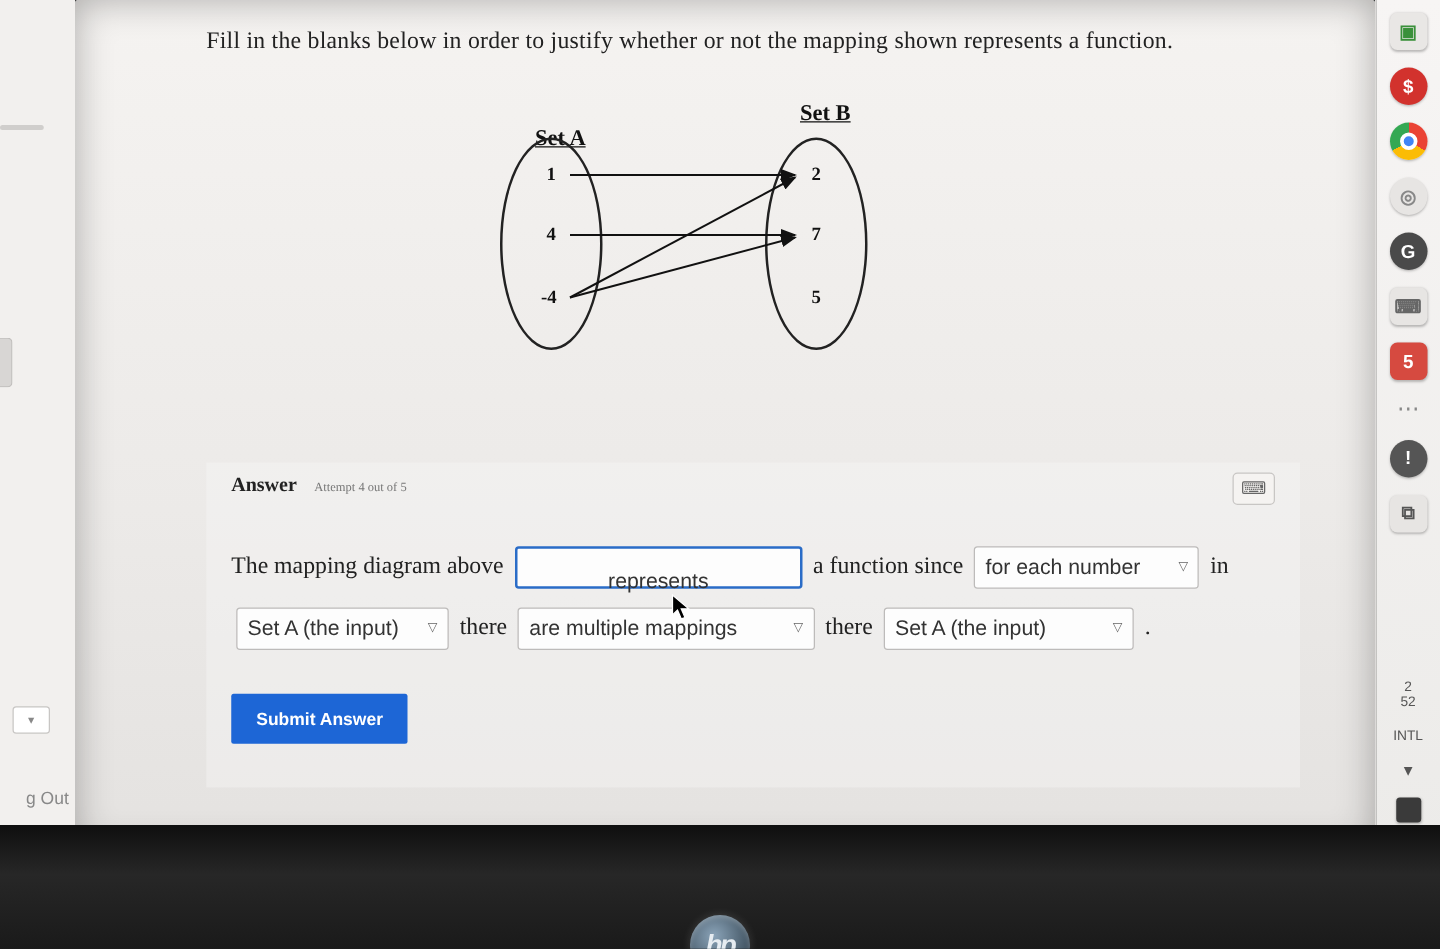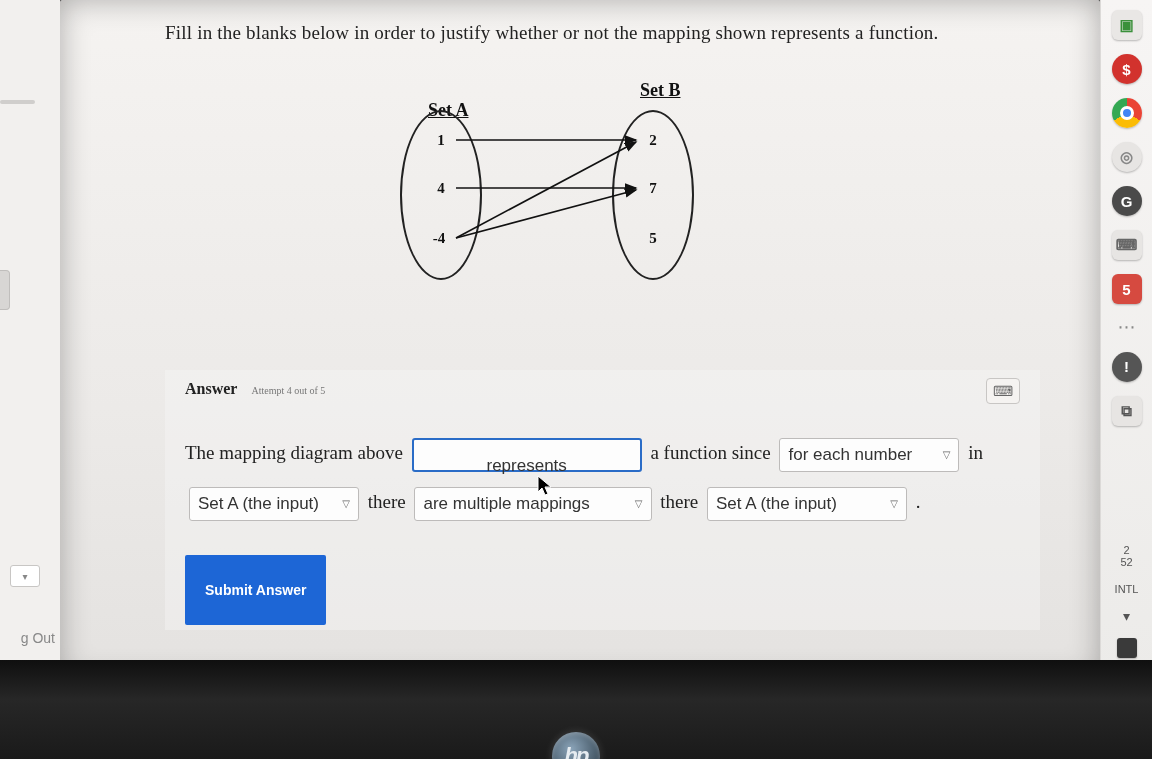--- a/index.html
+++ b/index.html
@@ -99,21 +99,21 @@
   .dd.sel { border: 2px solid #2a6cc7; flex-direction: column; }
   .dd .chev { margin-left: 18px; font-size: 10px; color: #666; }
   .dd1 { min-width: 230px; }
   .dd2 { min-width: 180px; }
   .dd3 { min-width: 170px; }
   .dd4 { min-width: 200px; gap: 27px; }
   .dd5 { min-width: 200px; }
   .submit {
     display:inline-block; margin-top: 28px;
     background: #1d66d6; color: #fff; font-family: Arial, sans-serif;
-    font-size: 14px; font-weight: bold; padding: 27px 20px;
+    font-size: 14px; font-weight: bold; padding: 12px 20px;
     border: none; border-radius: 2px;
   }
   .laptop-bezel {
     position: absolute; left: 0; top: 660px; width: 1152px; height: 99px;
     background: linear-gradient(180deg, #0f0f0f 0%, #272727 40%, #1a1a1a 100%);
   }
   .hp-logo {
     position:absolute; left: 50%; top: 732px; transform: translateX(-50%);
     width: 48px; height:48px; border-radius:50%;
     background: radial-gradient(circle at 40% 35%, #8aa3b8 0%, #4a5d6c 60%, #2c3640 100%);

